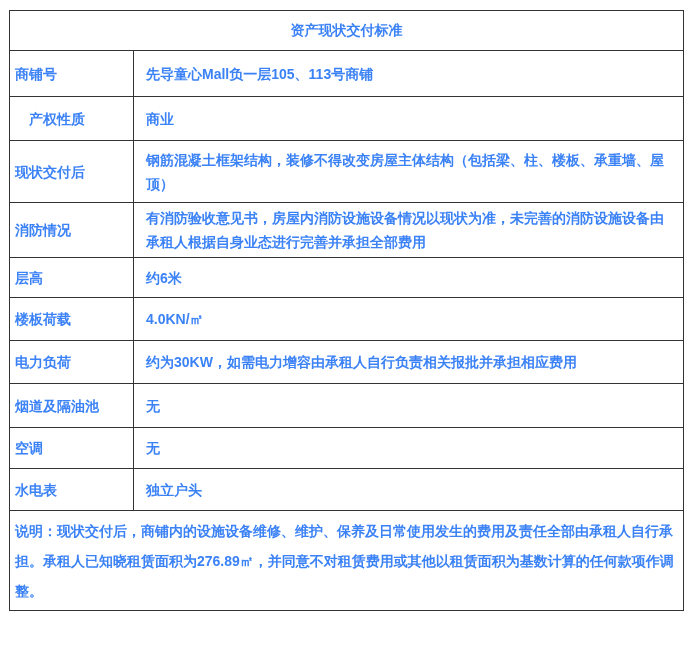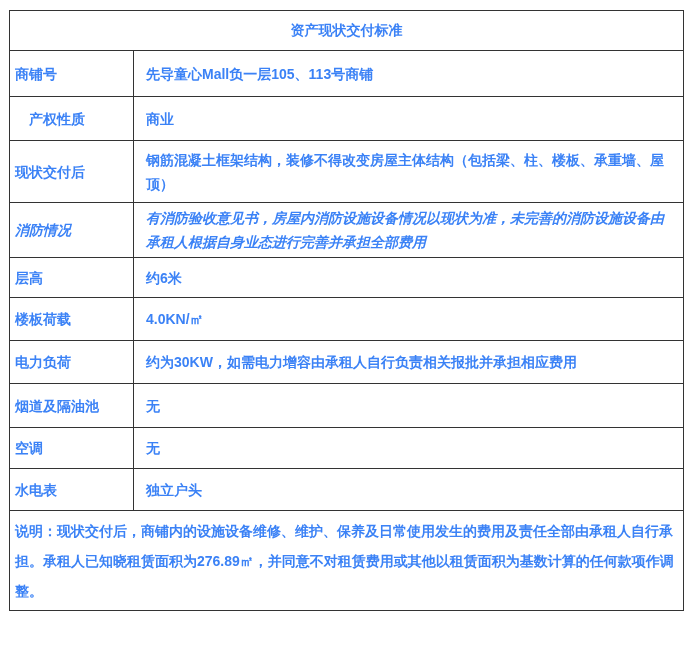--- a/index.html
+++ b/index.html
@@ -43,21 +43,21 @@
   }
   .note-cell {
     padding: 5px 8px 4px 5px;
     line-height: 30px;
     vertical-align: top;
   }
   tr.rt  { height: 40px; }
   tr.rh0 { height: 46px; }
   tr.rh1 { height: 44px; }
   tr.rh2 { height: 62px; }
-  tr.rh3 { height: 51px; font-style: italic; }
+  tr.rh3 { height: 51px; }
   tr.rh4 { height: 40px; }
   tr.rh5 { height: 44px; }
   tr.rh6 { height: 43px; margin-left: 36px; }
   tr.rh7 { height: 43px; margin-left: 12px; }
   tr.rh8 { height: 44px; }
   tr.rh9 { height: 41px; }
   tr.rh10 { height: 42px; }
   tr.rnote { height: 88px; }
 </style>
 </head>

